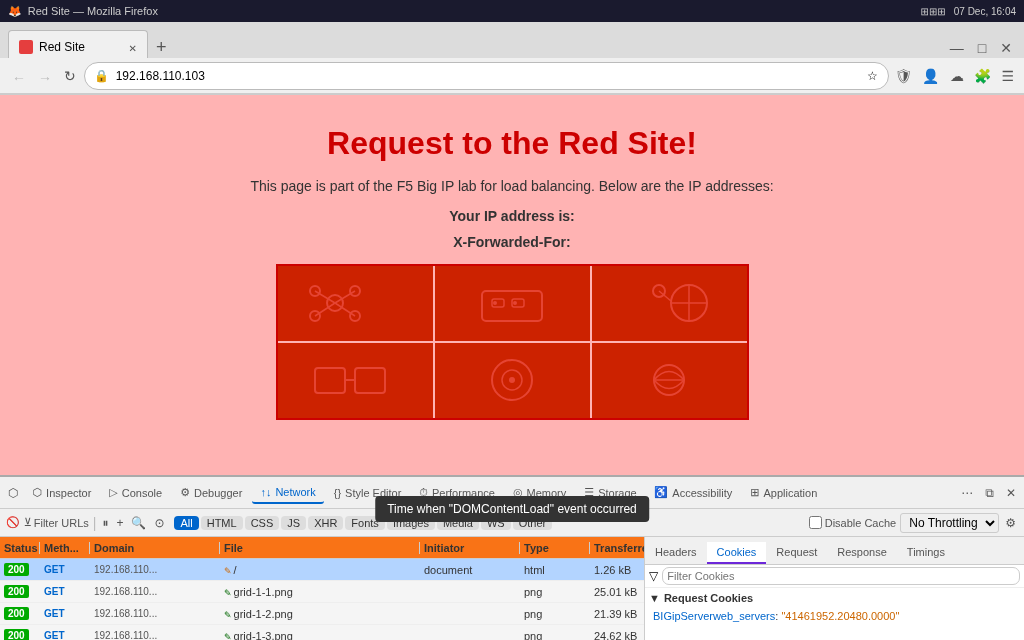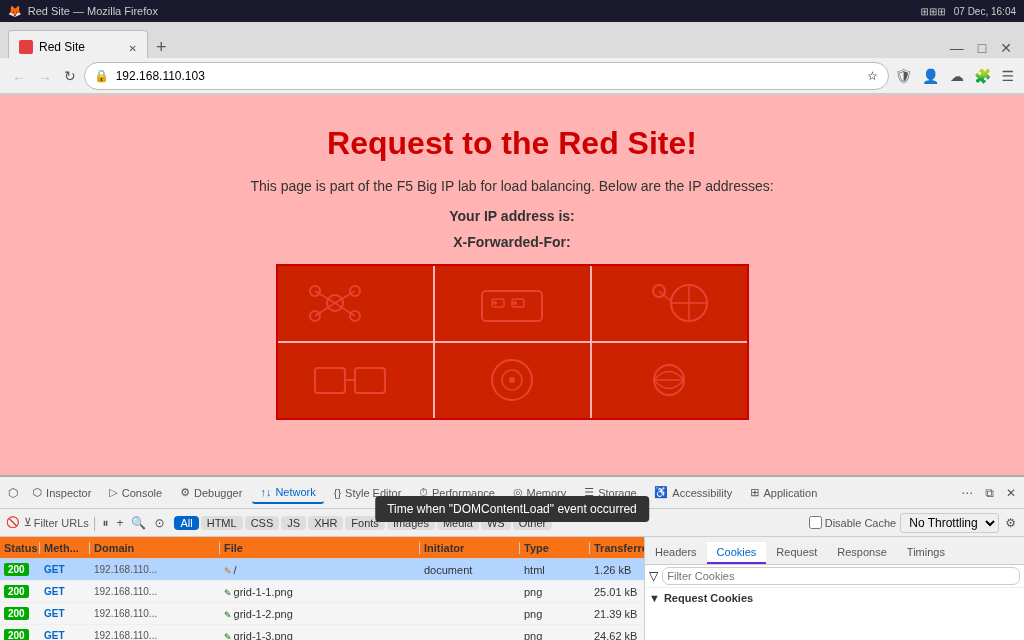--- a/index.html
+++ b/index.html
@@ -609,20 +609,24 @@
       </div>
       <div class="cookie-filter">
         <span>▽</span>
         <input type="text" class="cookie-filter-input" placeholder="Filter Cookies" style="">
       </div>
       <div class="cookie-section">
         <div class="cookie-section-title">
           <span>▼</span>
           <span>Request Cookies</span>
         </div>
+        <div class="cookie-item">
+          <span class="cookie-key">BIGipServerweb_servers</span>:
+          <span class="cookie-value">"41461952.20480.0000"</span>
+        </div>
       </div>
     </div>
   </div>
 
 </div>
 
 <div class="tooltip-overlay">
   <span>Time when "DOMContentLoad" event occurred</span>
 </div>
 

